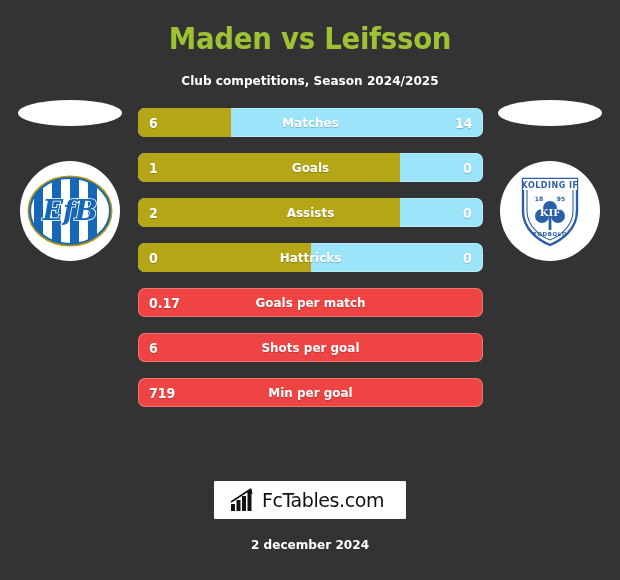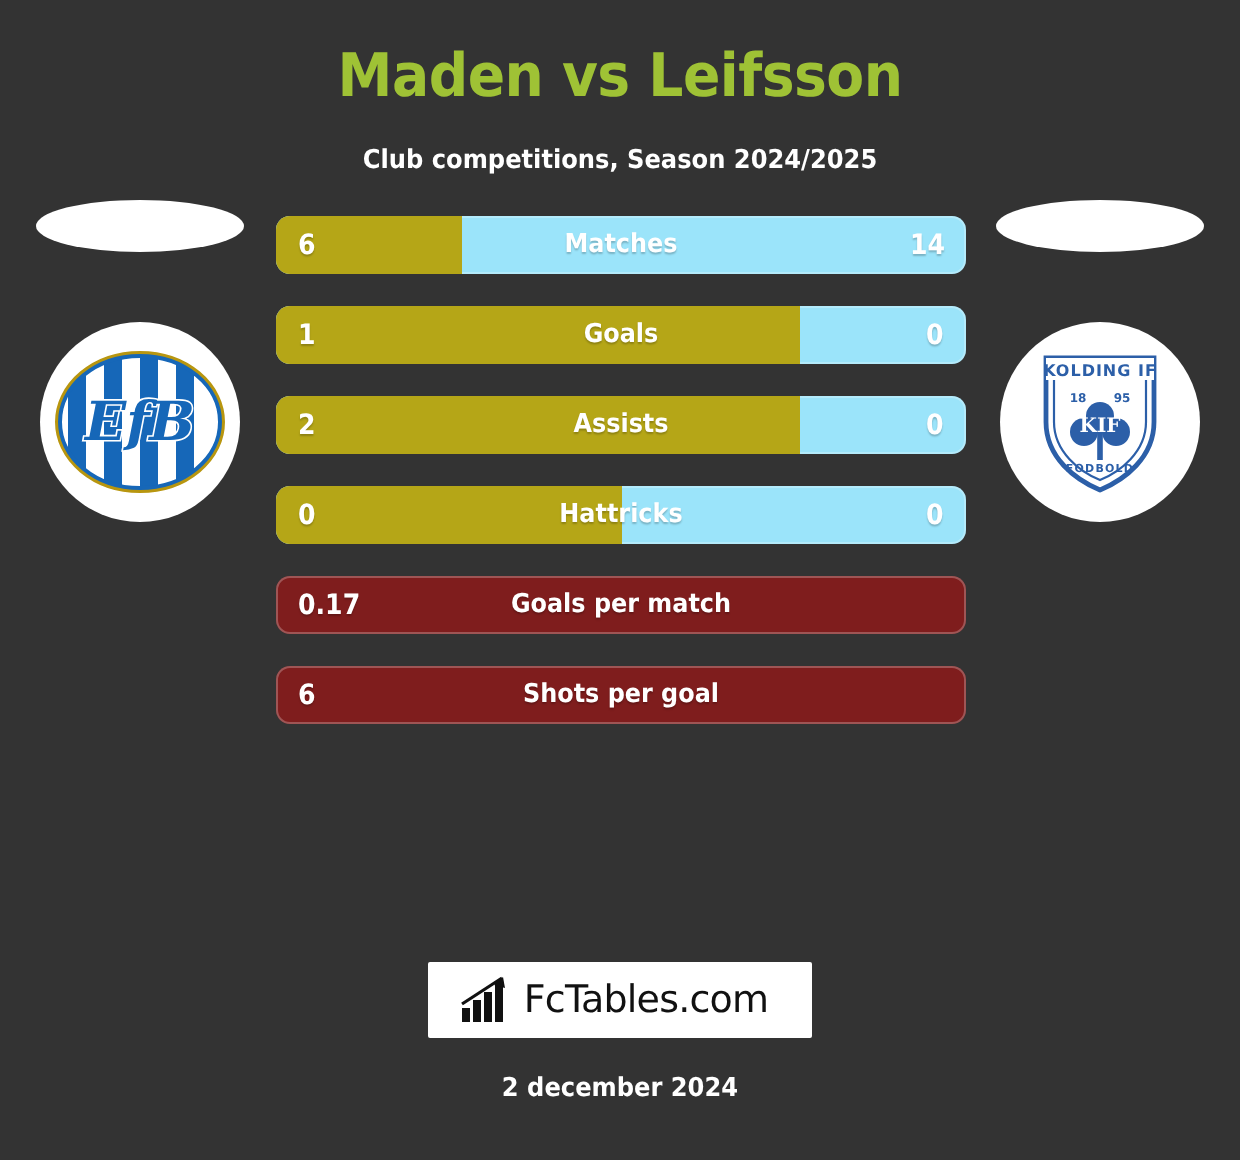--- a/index.html
+++ b/index.html
@@ -89,21 +89,21 @@
   .stat-row {
     position: relative;
     height: 29px;
     margin-bottom: 16px;
     border-radius: 7px;
     overflow: hidden;
     background: #9BE4FA;
     box-shadow: inset 0 0 0 1px rgba(255,255,255,0.25);
   }
   .stat-row.single {
-    background: #7f1d1d;
+    background: #ef4444;
   }
   .bar-fill {
     position: absolute;
     left: 0;
     top: 0;
     bottom: 0;
     background: #B5A617;
   }
   .bar-label {
     position: absolute;
@@ -250,20 +250,24 @@
         <div class="val val-right">0</div>
       </div>
       <div class="stat-row single">
         <div class="val val-left">0.17</div>
         <div class="bar-label">Goals per match</div>
       </div>
       <div class="stat-row single">
         <div class="val val-left">6</div>
         <div class="bar-label">Shots per goal</div>
       </div>
+      <div class="stat-row single">
+        <div class="val val-left">719</div>
+        <div class="bar-label">Min per goal</div>
+      </div>
     </div>
 </div>
 
 <div class="footer">
   <div class="brand-box">
     <svg width="26" height="24" viewBox="0 0 26 24">
       <rect x="1" y="16" width="4" height="7" fill="#111111"></rect>
       <rect x="6.5" y="12" width="4" height="11" fill="#111111"></rect>
       <rect x="12" y="8" width="4" height="15" fill="#111111"></rect>
       <rect x="17.5" y="3" width="4" height="20" fill="#111111"></rect>

